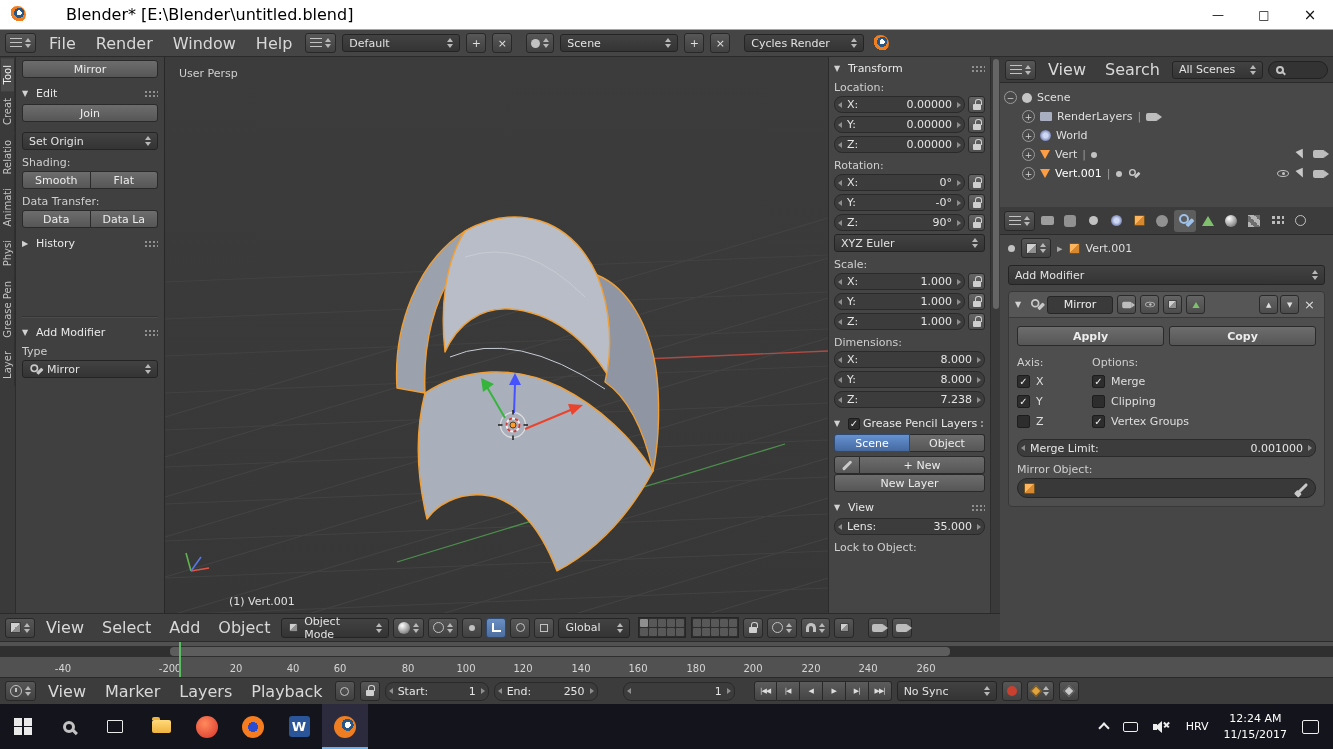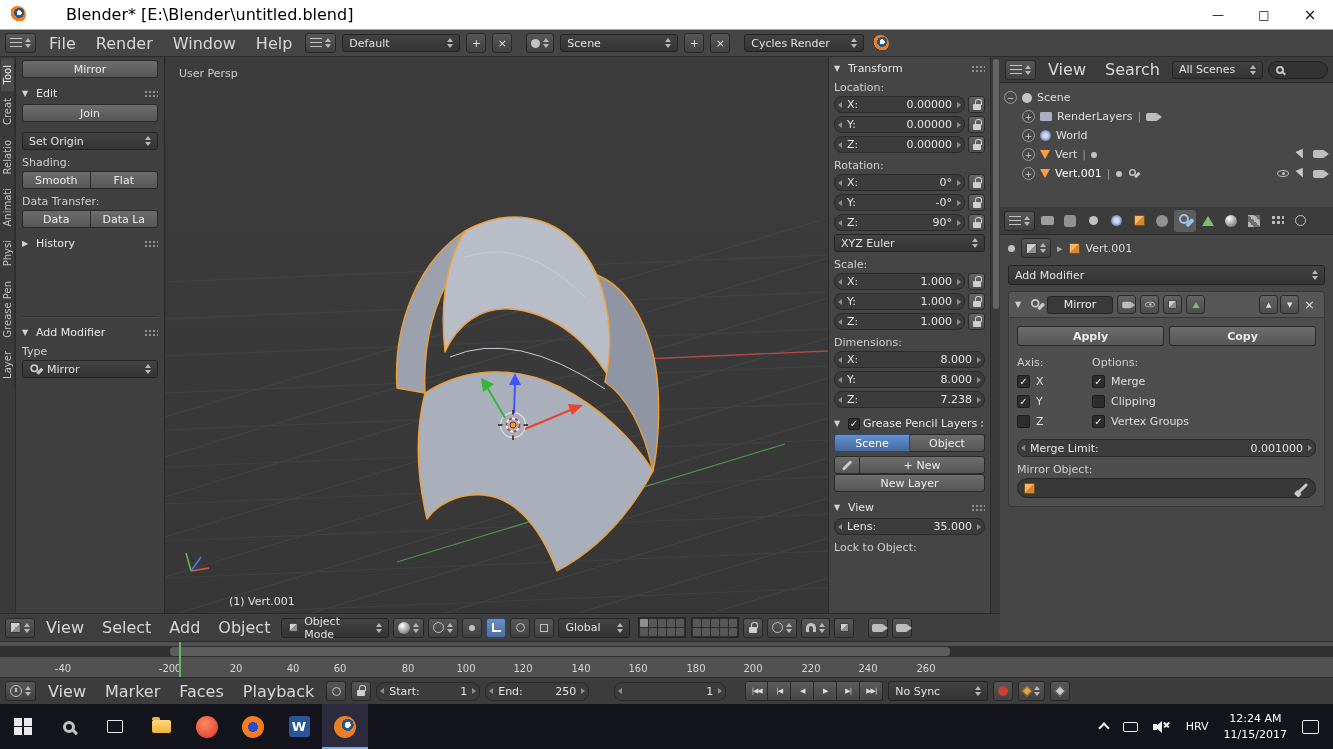--- a/index.html
+++ b/index.html
@@ -825,21 +825,21 @@
   <div class="thdr">
     <span class="edbtn">
         <span class="i-clock"></span>
         <span class="ud">
           <i class="u"></i>
           <i class="d"></i>
         </span>
       </span>
     <span class="menu">View</span>
     <span class="menu">Marker</span>
-    <span class="menu">Faces</span>
+    <span class="menu">Layers</span>
     <span class="menu">Playback</span>
     <span class="icbox">
         <span class="i-circle" style="width:9px;height:9px;"></span>
       </span>
     <span class="icbox">
         <span class="i-lock"></span>
       </span>
     <span class="nf" style="width:104px;height:19px;">
         <span>Start:</span>
         <span>1</span>

